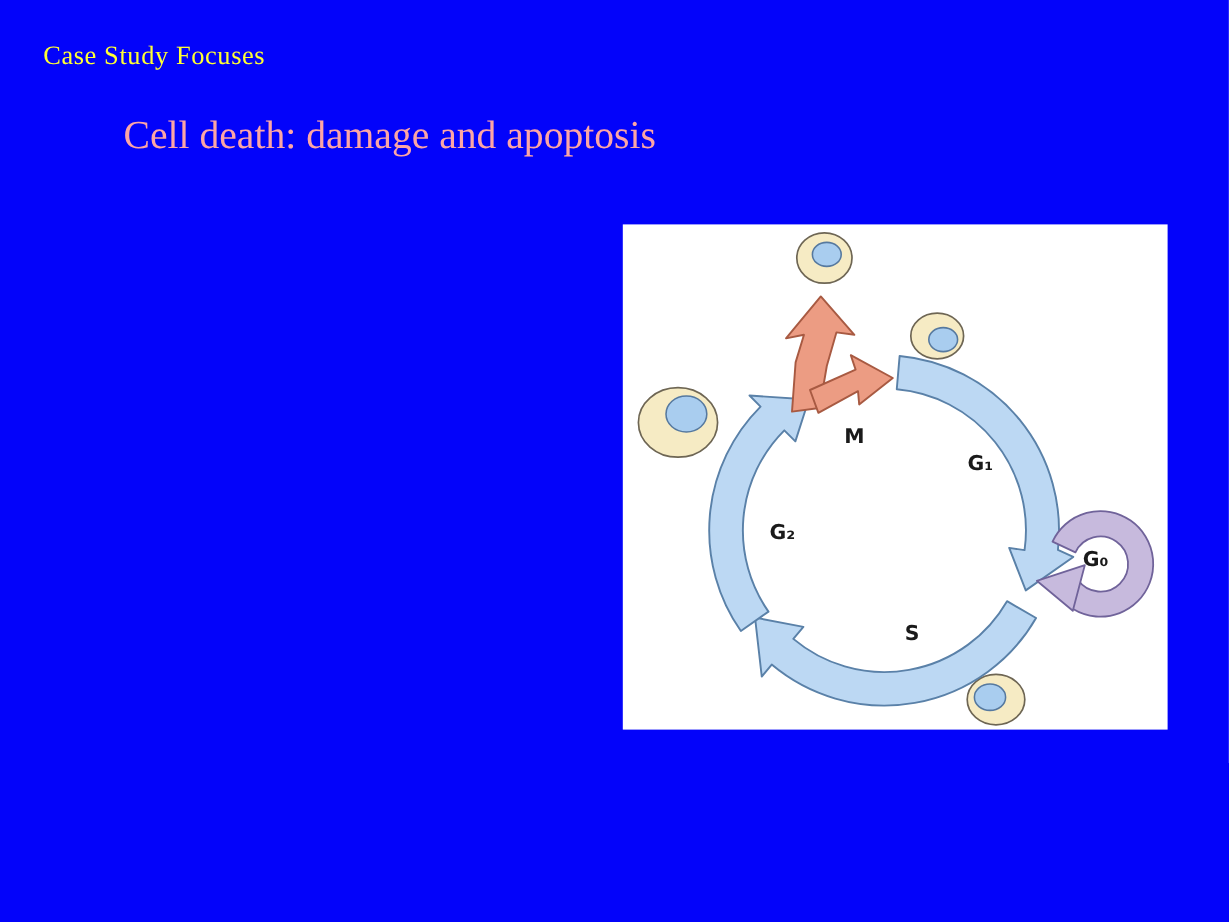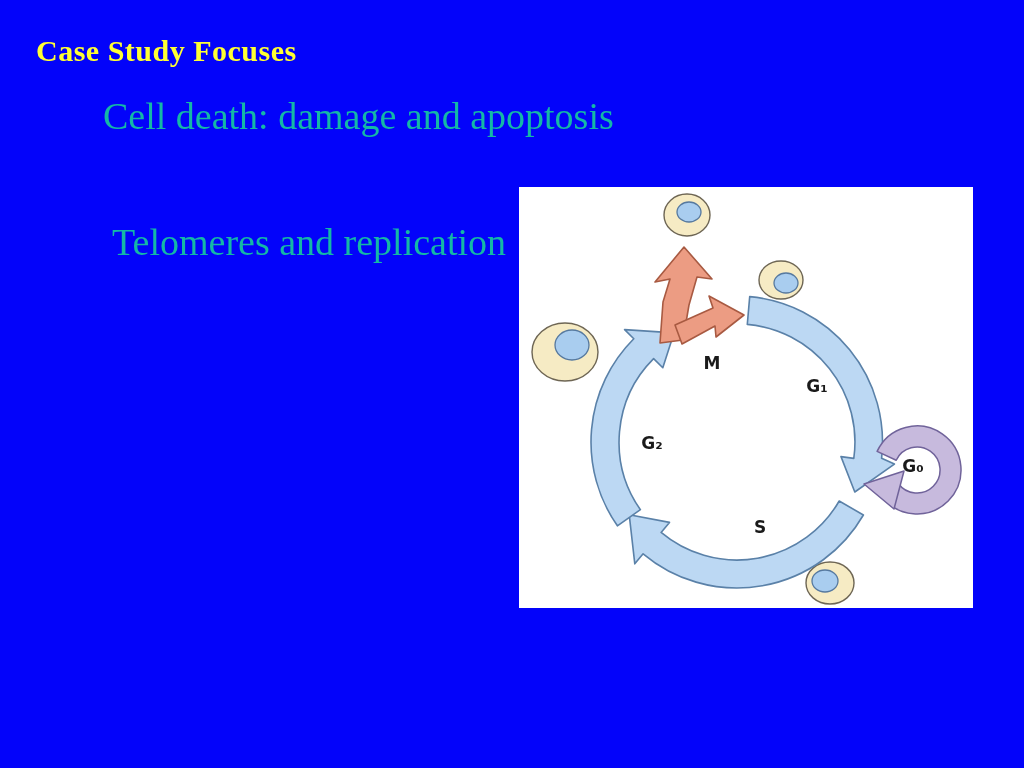--- a/index.html
+++ b/index.html
@@ -7,29 +7,29 @@
     position:relative;
     width:1024px;height:768px;
     background:#0303FA;
     overflow:hidden;
     font-family:"Liberation Serif", serif;
   }
   .slide-title{
     position:absolute;
     left:36px;top:33px;
     margin:0;
-    font-size:30px;font-weight:bold;
+    font-size:22px;font-weight:normal;
     color:#FFFF33;
     line-height:1.2;
     letter-spacing:0.5px;
   }
   .bullet{
     position:absolute;
-    color:#14b8a6;
-    font-size:38px;
+    color:#fca5a5;
+    font-size:33px;
     line-height:1.2;
     white-space:nowrap;
   }
   .bullet-1{left:103px;top:94px;}
   .bullet-2{left:112px;top:220px;}
   .bullet-3{left:114px;top:369px;}
   .figure-panel{
     position:absolute;
     left:519px;top:187px;
     width:454px;height:421px;
@@ -50,21 +50,20 @@
   }
 </style>
 </head>
 <body>
 
 <div class="slide">
 
   <h1 class="slide-title">Case Study Focuses</h1>
 
   <div class="bullet bullet-1">Cell death: damage and apoptosis</div>
-  <div class="bullet bullet-2">Telomeres and replication</div>
 
   <figure class="figure-panel">
     <svg width="454" height="421" viewBox="0 0 454 421">
 
       <g>
         <ellipse class="cell-body" cx="168" cy="28" rx="23" ry="21" fill="#F6EBC4"></ellipse>
         <ellipse class="cell-nucleus" cx="170" cy="25" rx="12" ry="10" fill="#A9CDEF"></ellipse>
       </g>
       <g>
         <ellipse class="cell-body" cx="262" cy="93" rx="22" ry="19" fill="#F6EBC4"></ellipse>

